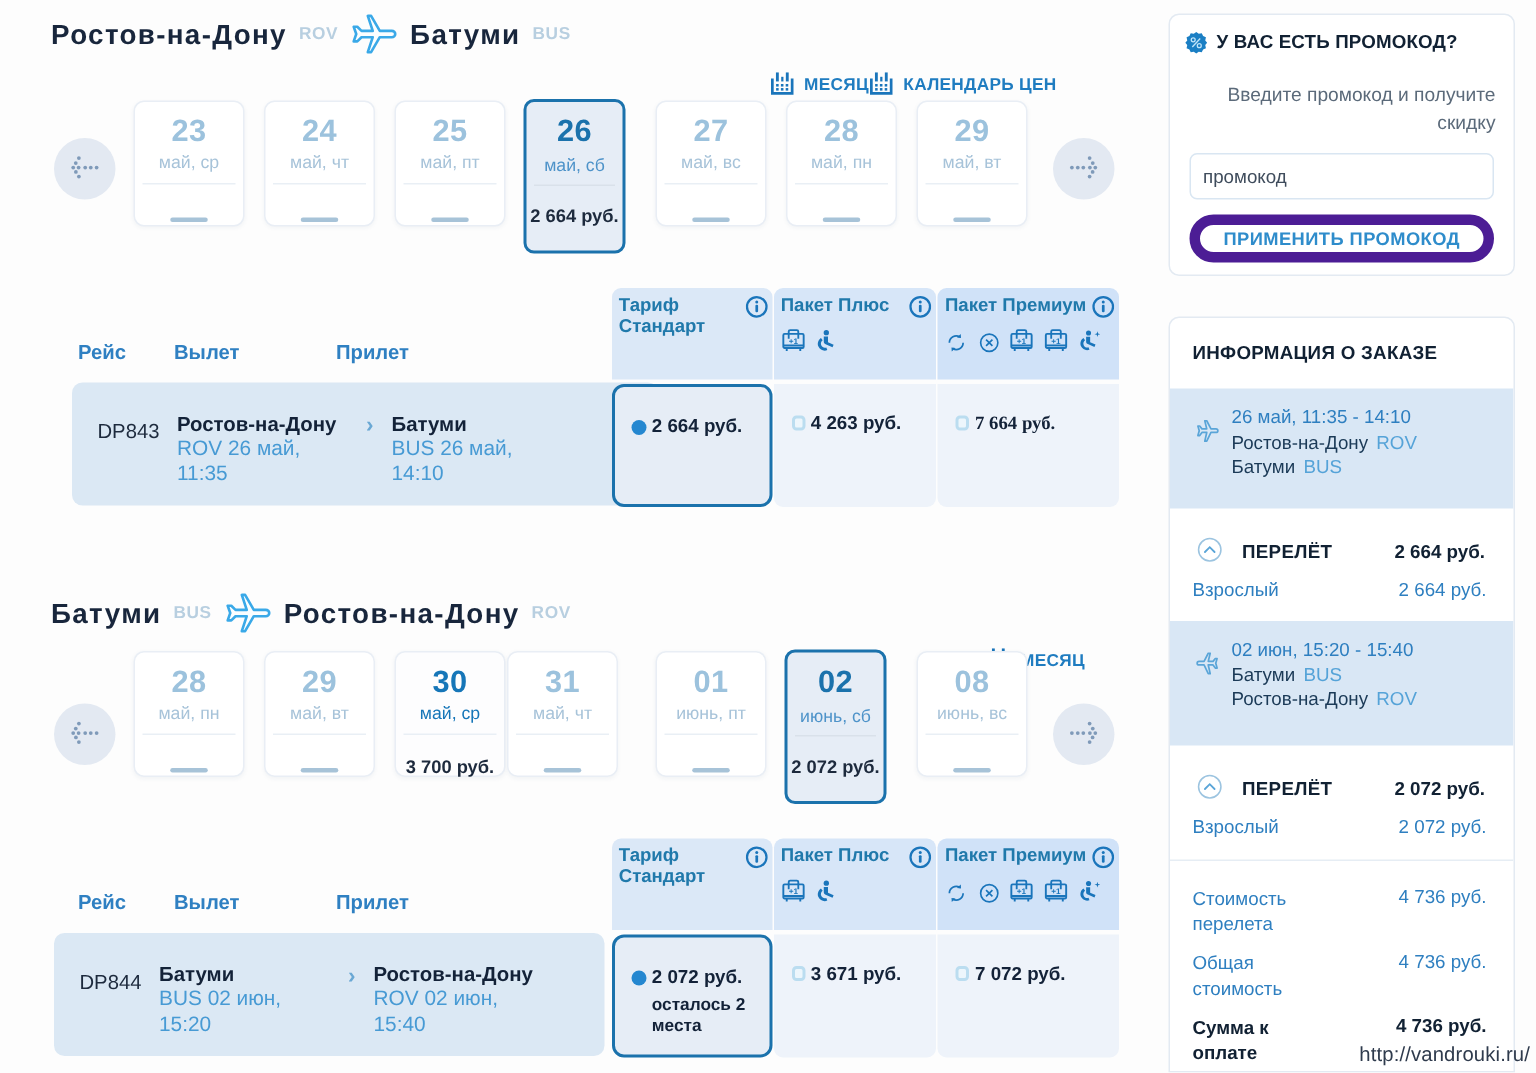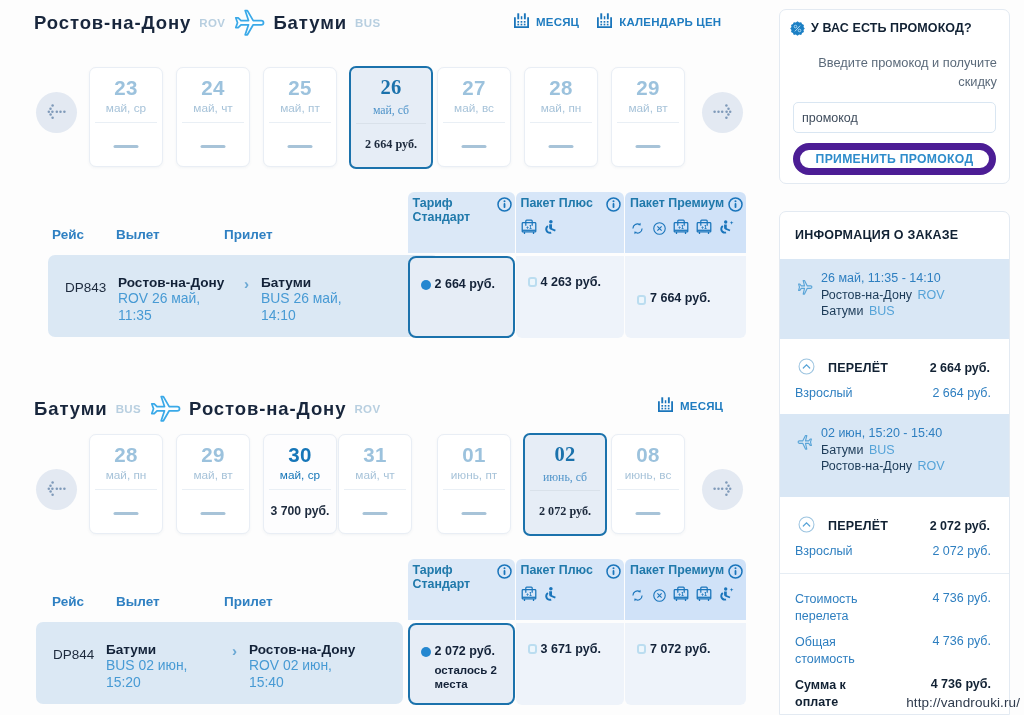--- a/index.html
+++ b/index.html
@@ -7,35 +7,35 @@
        -webkit-font-smoothing:antialiased;}
   .page{position:absolute;left:0;top:0;width:1024px;height:715px;}
 
   
   .leg{position:absolute;left:0;width:770px;}
   .leg-title{position:absolute;display:flex;align-items:center;gap:8px;}
   .leg-title .city{font-size:18.5px;font-weight:bold;color:#18263c;letter-spacing:.9px;}
   .leg-title .code{font-size:11.5px;font-weight:bold;color:#b8cfe0;letter-spacing:.4px;}
   .plane-ico{display:block;}
 
-  .topbtns{position:absolute;display:flex;align-items:center;gap:17px;}
+  .topbtns{position:absolute;display:flex;align-items:center;margin-top:35px;}
   .topbtn{display:flex;align-items:center;gap:6px;cursor:pointer;}
   .topbtn span{font-size:11.5px;font-weight:bold;color:#1f7cc0;letter-spacing:.2px;white-space:nowrap;}
 
   
   .datestrip{position:absolute;}
   .navcircle{position:absolute;width:41px;height:41px;border-radius:50%;background:#e3e9f2;}
-  .daycard{position:absolute;width:74px;height:100px;border:1px solid #e9eef5;border-radius:7px;background:#fff;
+  .daycard{position:absolute;width:74px;height:84px;border:1px solid #e9eef5;border-radius:7px;background:#fff;
            box-sizing:border-box;box-shadow:0 1px 3px rgba(40,70,110,.055);}
   .daycard .num{position:absolute;left:0;right:0;top:8px;text-align:center;font-size:20.5px;font-weight:bold;color:#9cc2dd;letter-spacing:.3px;}
   .daycard .mon{position:absolute;left:0;right:0;top:33px;text-align:center;font-size:11.8px;color:#a7c3d9;}
   .daycard .sep{position:absolute;left:5px;right:5px;top:54px;height:1px;background:#e9eff5;}
   .daycard .price{position:absolute;left:0;right:0;top:69px;text-align:center;font-size:12.2px;font-weight:bold;color:#1d2a3d;}
   .daycard .dash{position:absolute;left:50%;transform:translateX(-50%);top:77px;width:25px;height:3px;background:#a7c3d8;border-radius:1.5px;}
-  .daycard.sel{border:2.5px solid #1b72ac;background:#e6edf6;box-shadow:none;border-radius:7px;width:84px;height:103px;margin-left:-1px;margin-top:-1.5px;font-family:Liberation Serif, serif;}
+  .daycard.sel{border:2.5px solid #1b72ac;background:#e6edf6;box-shadow:none;border-radius:7px;width:68px;height:103px;margin-left:-1px;margin-top:-1.5px;}
   .daycard.sel .num{color:#1b72ac;top:8px;}
   .daycard.sel .mon{color:#4e93c9;top:35px;}
   .daycard.sel .sep{background:#d9e1ea;top:55px;}
   .daycard.soft{background:#fdfdfe;}
   .daycard.soft .num{color:#1676b8;}
   .daycard.soft .mon{color:#1676b8;}
 
   
   .farehead{position:absolute;height:61px;background:#dbe8f7;border-radius:6px 6px 0 0;box-sizing:border-box;}
   .farehead.c2{background:#d7e6f8;}
@@ -310,21 +310,21 @@
           </div>
         </div>
       </div>
 <div class="farecell plain" style="left:515.5px;top:256px;width:108.0px;height:82px;border-radius:0 0 6px 6px;">
         <div style="position:absolute;left:12px;top:19px;display:flex;align-items:flex-start;gap:4px;">
           <span class="radio off" style="margin-top:2px;"></span>
           <div class="fprice">4 263 руб.</div>
         </div>
       </div>
 <div class="farecell plain" style="left:625.0px;top:256px;width:121.0px;height:82px;border-radius:0 0 6px 6px;">
-        <div style="position:absolute;left:12px;top:35px;display:flex;align-items:flex-end;gap:4px;">
+        <div style="position:absolute;left:12px;top:19px;display:flex;align-items:flex-start;gap:4px;font-family:Liberation Serif, serif;">
           <span class="radio off" style="margin-top:2px;"></span>
           <div class="fprice">7 664 руб.</div>
         </div>
       </div>
   </div>
 
   <div class="leg" style="top:0;">
 
     <div class="leg-title" style="left:34px;top:390px;">
       <span class="city">Батуми</span>

